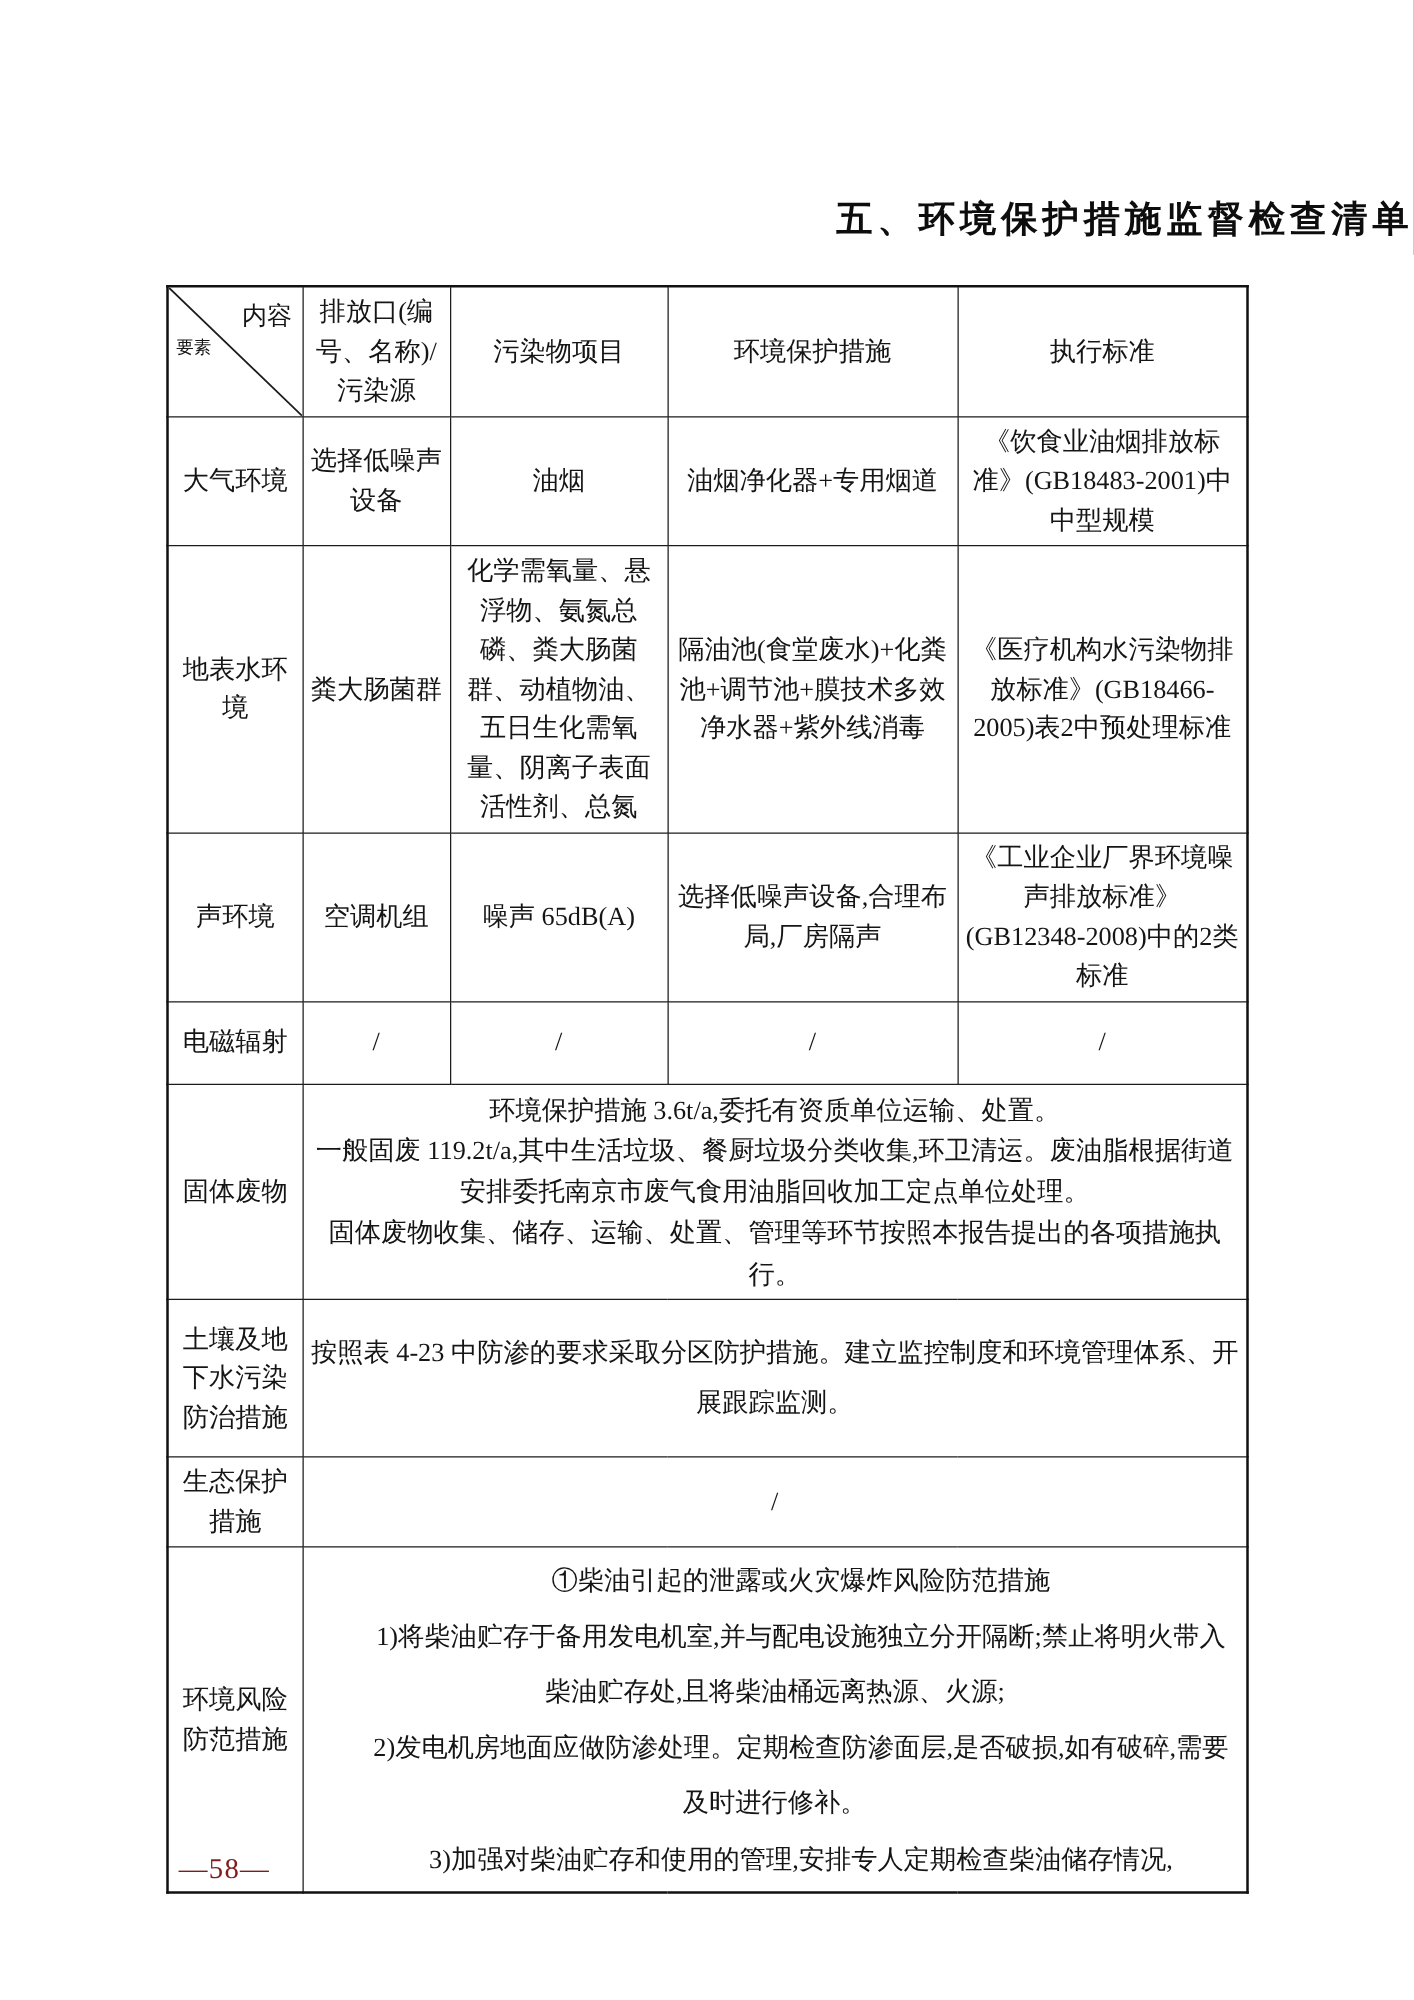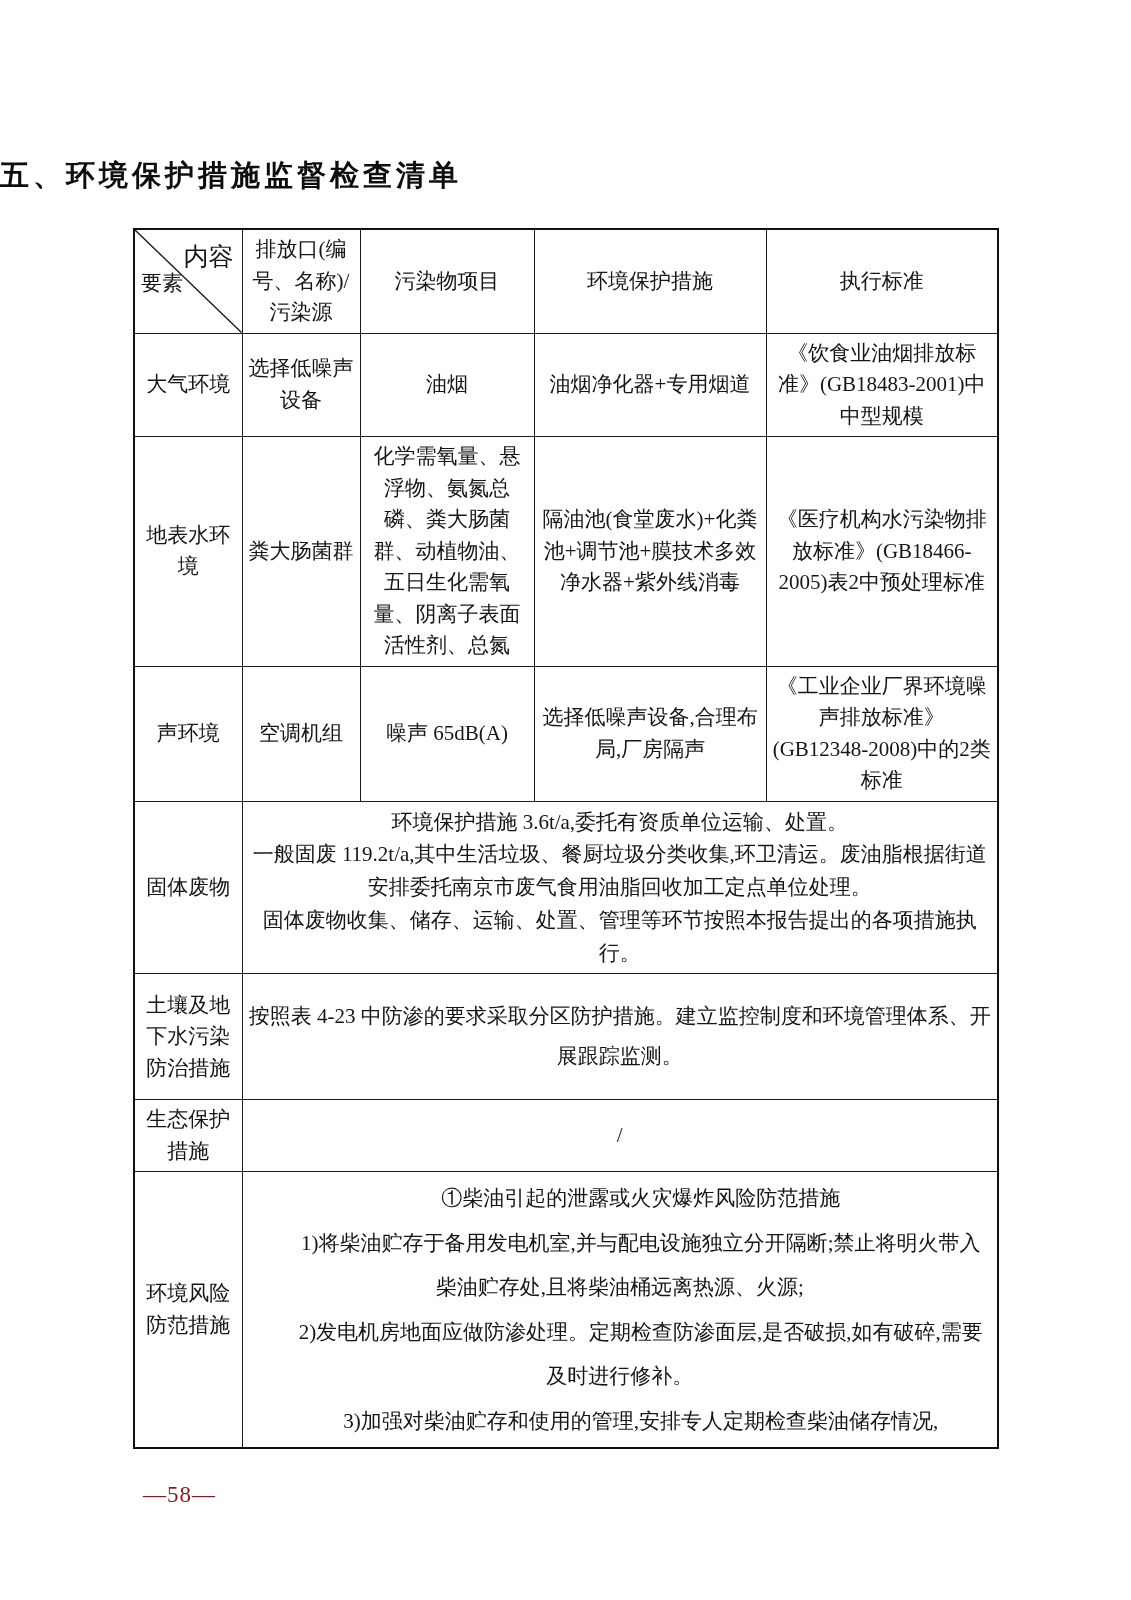--- a/index.html
+++ b/index.html
@@ -12,21 +12,21 @@
     background: #ffffff;
     color: #111;
     font-family: "Liberation Serif", "DejaVu Serif", serif;
     overflow: hidden;
   }
   .doc-title {
     position: absolute;
     top: 156px;
     left: 0;
     width: 100%;
-    text-align: left;
+    text-align: right;
     font-family: "Liberation Sans", "DejaVu Sans", sans-serif;
     font-weight: bold;
     font-size: 29px;
     letter-spacing: 4px;
     color: #0d0d0d;
   }
   table.doc-table {
     position: absolute;
     left: 133px;
     top: 228px;
@@ -55,26 +55,26 @@
   tr.h-risk     { height: 260px; }
   td.corner-cell {
     position: relative;
     padding: 0;
     overflow: hidden;
   }
   .corner-svg { position: absolute; inset: 0; width: 100%; height: 100%; }
   .corner-top {
     position: absolute;
     top: 8px; right: 8px;
-    font-size: 25px;
+    font-size: 20px;
   }
   .corner-bottom {
     position: absolute;
     top: 38px; left: 6px;
-    font-size: 21px;
+    font-size: 14px;
   }
   td.span-content {
     text-align: left;
     padding: 6px 10px 6px 12px;
   }
   td.span-content p { line-height: 1.56; }
   td.soil-content p { line-height: 1.9; }
   td.eco-content { vertical-align: middle; }
   td.risk-content { vertical-align: middle; padding-top: 10px; }
   td.risk-content p { line-height: 2.12; text-indent: 2em; text-align: center; }
@@ -135,20 +135,27 @@
     </tr>
 
     <tr class="h-noise">
       <td>声环境</td>
       <td>空调机组</td>
       <td>噪声 65dB(A)</td>
       <td>选择低噪声设备,合理布局,厂房隔声</td>
       <td>《工业企业厂界环境噪声排放标准》(GB12348-2008)中的2类标准</td>
     </tr>
 
+    <tr class="h-emag">
+      <td>电磁辐射</td>
+      <td>/</td>
+      <td>/</td>
+      <td>/</td>
+      <td>/</td>
+    </tr>
 
     <tr class="h-solid">
       <td>固体废物</td>
       <td class="span-content" colspan="4">
         <p>环境保护措施 3.6t/a,委托有资质单位运输、处置。</p>
         <p>一般固废 119.2t/a,其中生活垃圾、餐厨垃圾分类收集,环卫清运。废油脂根据街道安排委托南京市废气食用油脂回收加工定点单位处理。</p>
         <p>固体废物收集、储存、运输、处置、管理等环节按照本报告提出的各项措施执行。</p>
       </td>
     </tr>
 

